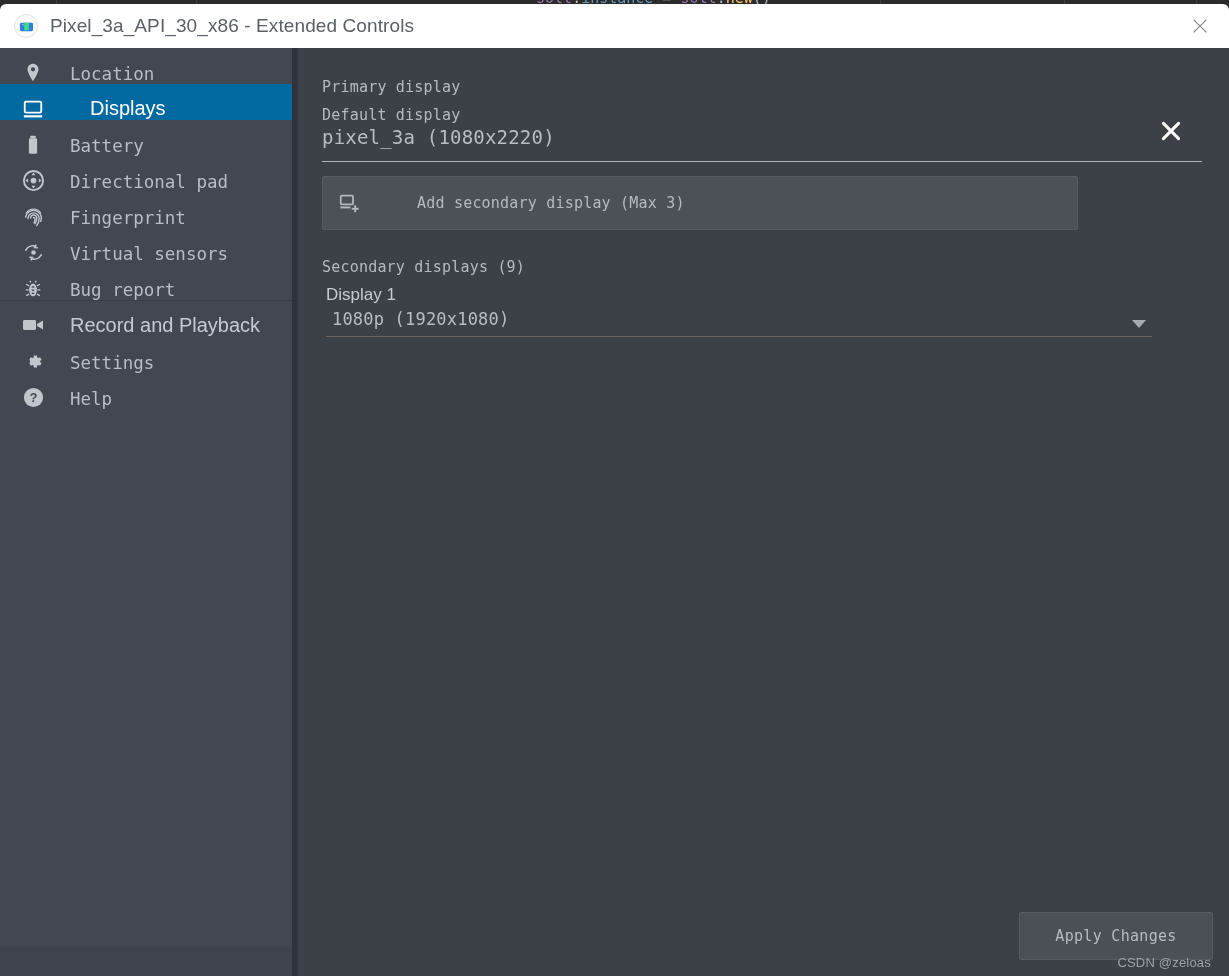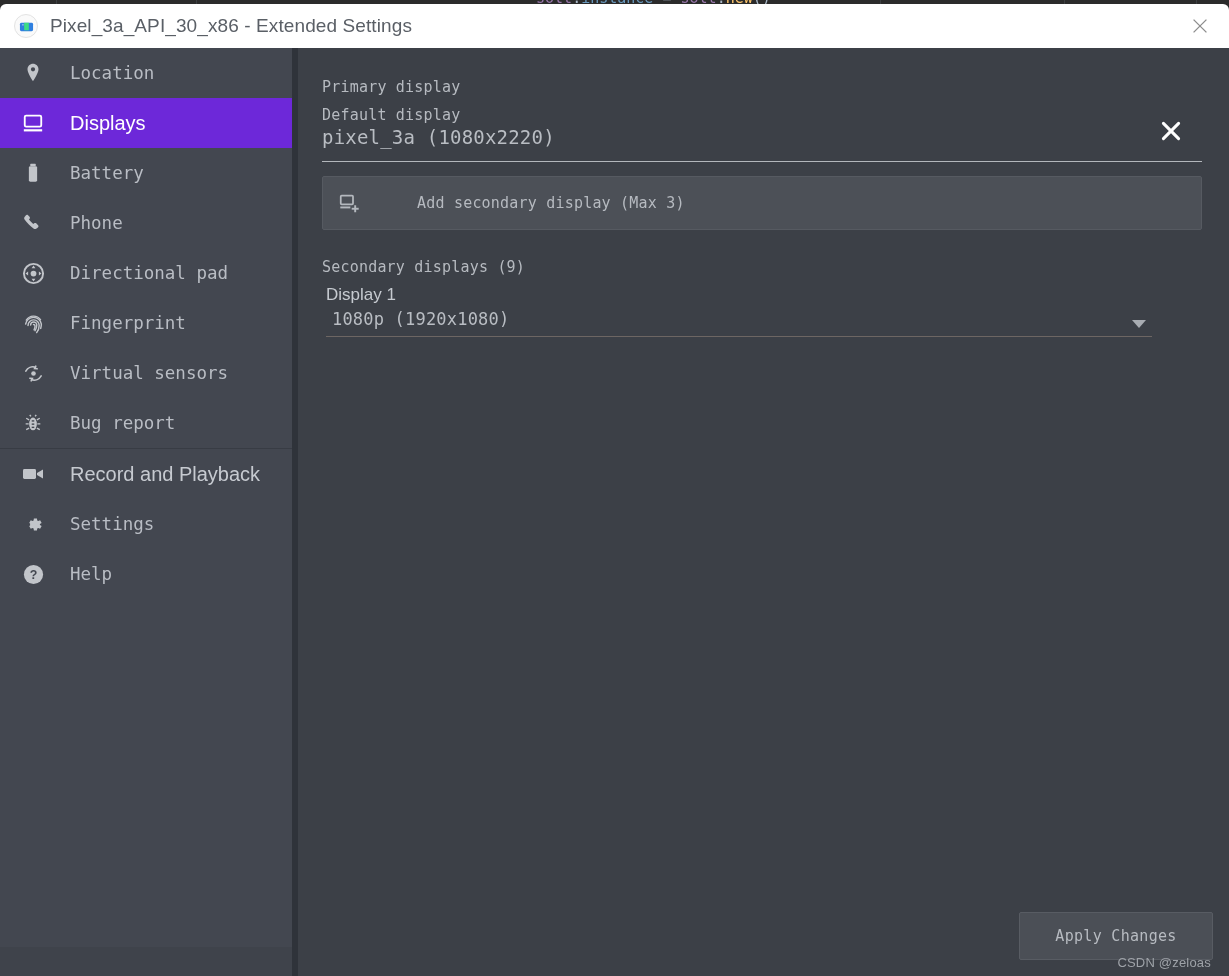--- a/index.html
+++ b/index.html
@@ -95,43 +95,44 @@
   
   .sidebar {
     position: absolute;
     top: 48px; left: 0;
     width: 292px;
     height: 899px;
     background: #434750;
   }
   .side-item {
     position: relative;
-    height: 50px;
-    display: flex;
-    align-items: center;
+    height: 36px;
+    display: flex;
+    align-items: flex-end;
     box-sizing: border-box;
   }
   .side-item .ic {
     width: 34px;
     margin-left: 16px;
     display: flex;
     align-items: center;
     justify-content: center;
     flex: none;
     color: #c2c5ca;
   }
   .side-item .lbl {
     margin-left: 20px;
     font-family: "DejaVu Sans Mono", monospace;
     font-size: 17.5px;
     color: #b9bdc4;
     white-space: nowrap;
   }
   .side-item.sel {
-    background: #6d28d9;
+    background: #0369a1;
+    gap: 20px;
   }
   .side-item.sel .ic { color: #ffffff; }
   .side-item.sel .lbl {
     color: #ffffff;
     font-family: "Liberation Sans", sans-serif;
     font-size: 20px;
   }
   .side-item.sans .lbl {
     font-family: "Liberation Sans", sans-serif;
     font-size: 20px;
@@ -199,21 +200,21 @@
     position: absolute;
     left: 24px; top: 113px;
     width: 880px;
     height: 1px;
     background: #b3b7bc;
   }
 
   .add-btn {
     position: absolute;
     left: 24px; top: 128px;
-    width: 880px;
+    width: 756px;
     height: 54px;
     box-sizing: border-box;
     background: #4c5057;
     border: 1px solid #565a61;
     border-radius: 2px;
     display: flex;
     align-items: center;
   }
   .add-btn .ic {
     margin-left: 14px;
@@ -329,21 +330,21 @@
   </div>
 
   <div class="titlebar">
     <div class="title-icon">
       <svg width="15" height="15" viewBox="0 0 16 16">
         <rect x="1" y="4" width="14" height="9" rx="1.5" fill="#2f7fe0"></rect>
         <path d="M5.5 4 L10.5 4 L10.5 12 L5.5 12 Z" fill="#3ddc84"></path>
         <circle cx="4.2" cy="6.2" r="0.7" fill="#ffffff"></circle>
       </svg>
     </div>
-    <div class="title-text">Pixel_3a_API_30_x86 - Extended Settings</div>
+    <div class="title-text">Pixel_3a_API_30_x86 - Extended Controls</div>
     <div class="title-close">
       <svg width="22" height="22" viewBox="0 0 24 24" fill="none" stroke="currentColor" stroke-width="1.4">
         <line x1="5" y1="5" x2="19" y2="19"></line>
         <line x1="19" y1="5" x2="5" y2="19"></line>
       </svg>
     </div>
   </div>
 
   <div class="sidebar">
 
@@ -370,28 +371,20 @@
     <div class="side-item">
       <span class="ic">
         <svg width="22" height="22" viewBox="0 0 24 24" fill="currentColor">
           <rect x="9" y="2" width="6" height="2.5" rx="0.6"></rect>
           <rect x="7.5" y="4.5" width="9" height="17" rx="1.6"></rect>
         </svg>
       </span>
       <span class="lbl">Battery</span>
     </div>
 
-    <div class="side-item">
-      <span class="ic">
-        <svg width="22" height="22" viewBox="0 0 24 24" fill="currentColor">
-          <path d="M6.6 3.5c-.7-.7-1.9-.6-2.5.2L2.8 5.5c-.6.8-.6 1.9 0 2.6 2.6 3.6 6.5 7.5 10.1 10.1.7.6 1.8.6 2.6 0l1.8-1.3c.8-.6.9-1.8.2-2.5l-2-2c-.6-.6-1.5-.6-2.2-.1l-1 .7c-1.8-1.3-3.4-2.9-4.7-4.7l.7-1c.5-.7.5-1.6-.1-2.2z"></path>
-        </svg>
-      </span>
-      <span class="lbl">Phone</span>
-    </div>
 
     <div class="side-item">
       <span class="ic">
         <svg width="23" height="23" viewBox="0 0 24 24">
           <circle cx="12" cy="12" r="10" fill="none" stroke="currentColor" stroke-width="2"></circle>
           <circle cx="12" cy="12" r="3" fill="currentColor"></circle>
           <path d="M12 3.6 L14 6.4 L10 6.4 Z" fill="currentColor"></path>
           <path d="M12 20.4 L14 17.6 L10 17.6 Z" fill="currentColor"></path>
           <path d="M3.6 12 L6.4 10 L6.4 14 Z" fill="currentColor"></path>
           <path d="M20.4 12 L17.6 10 L17.6 14 Z" fill="currentColor"></path>

